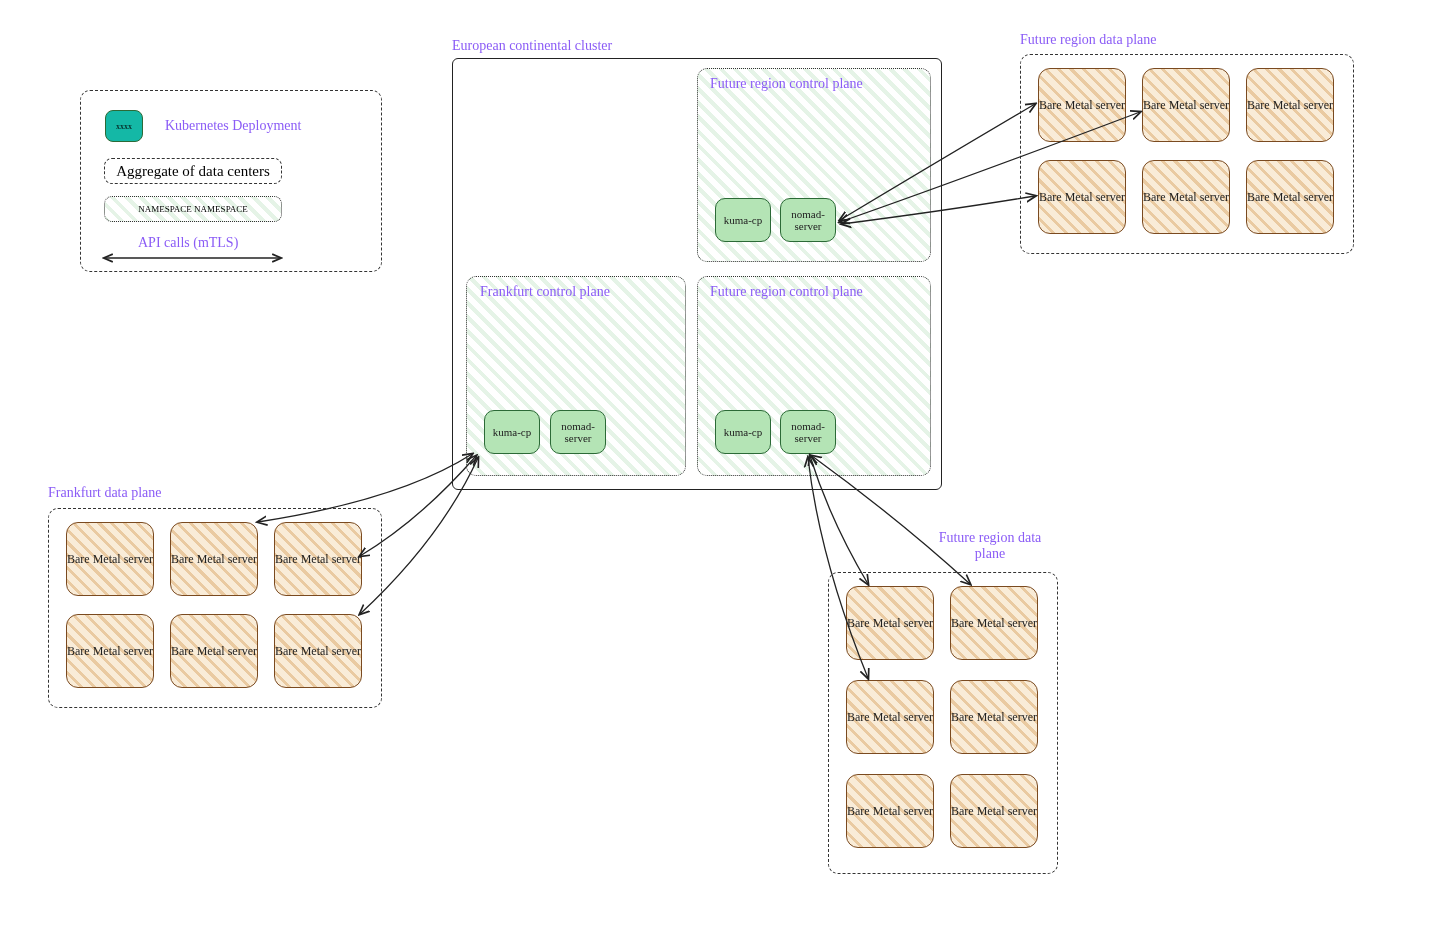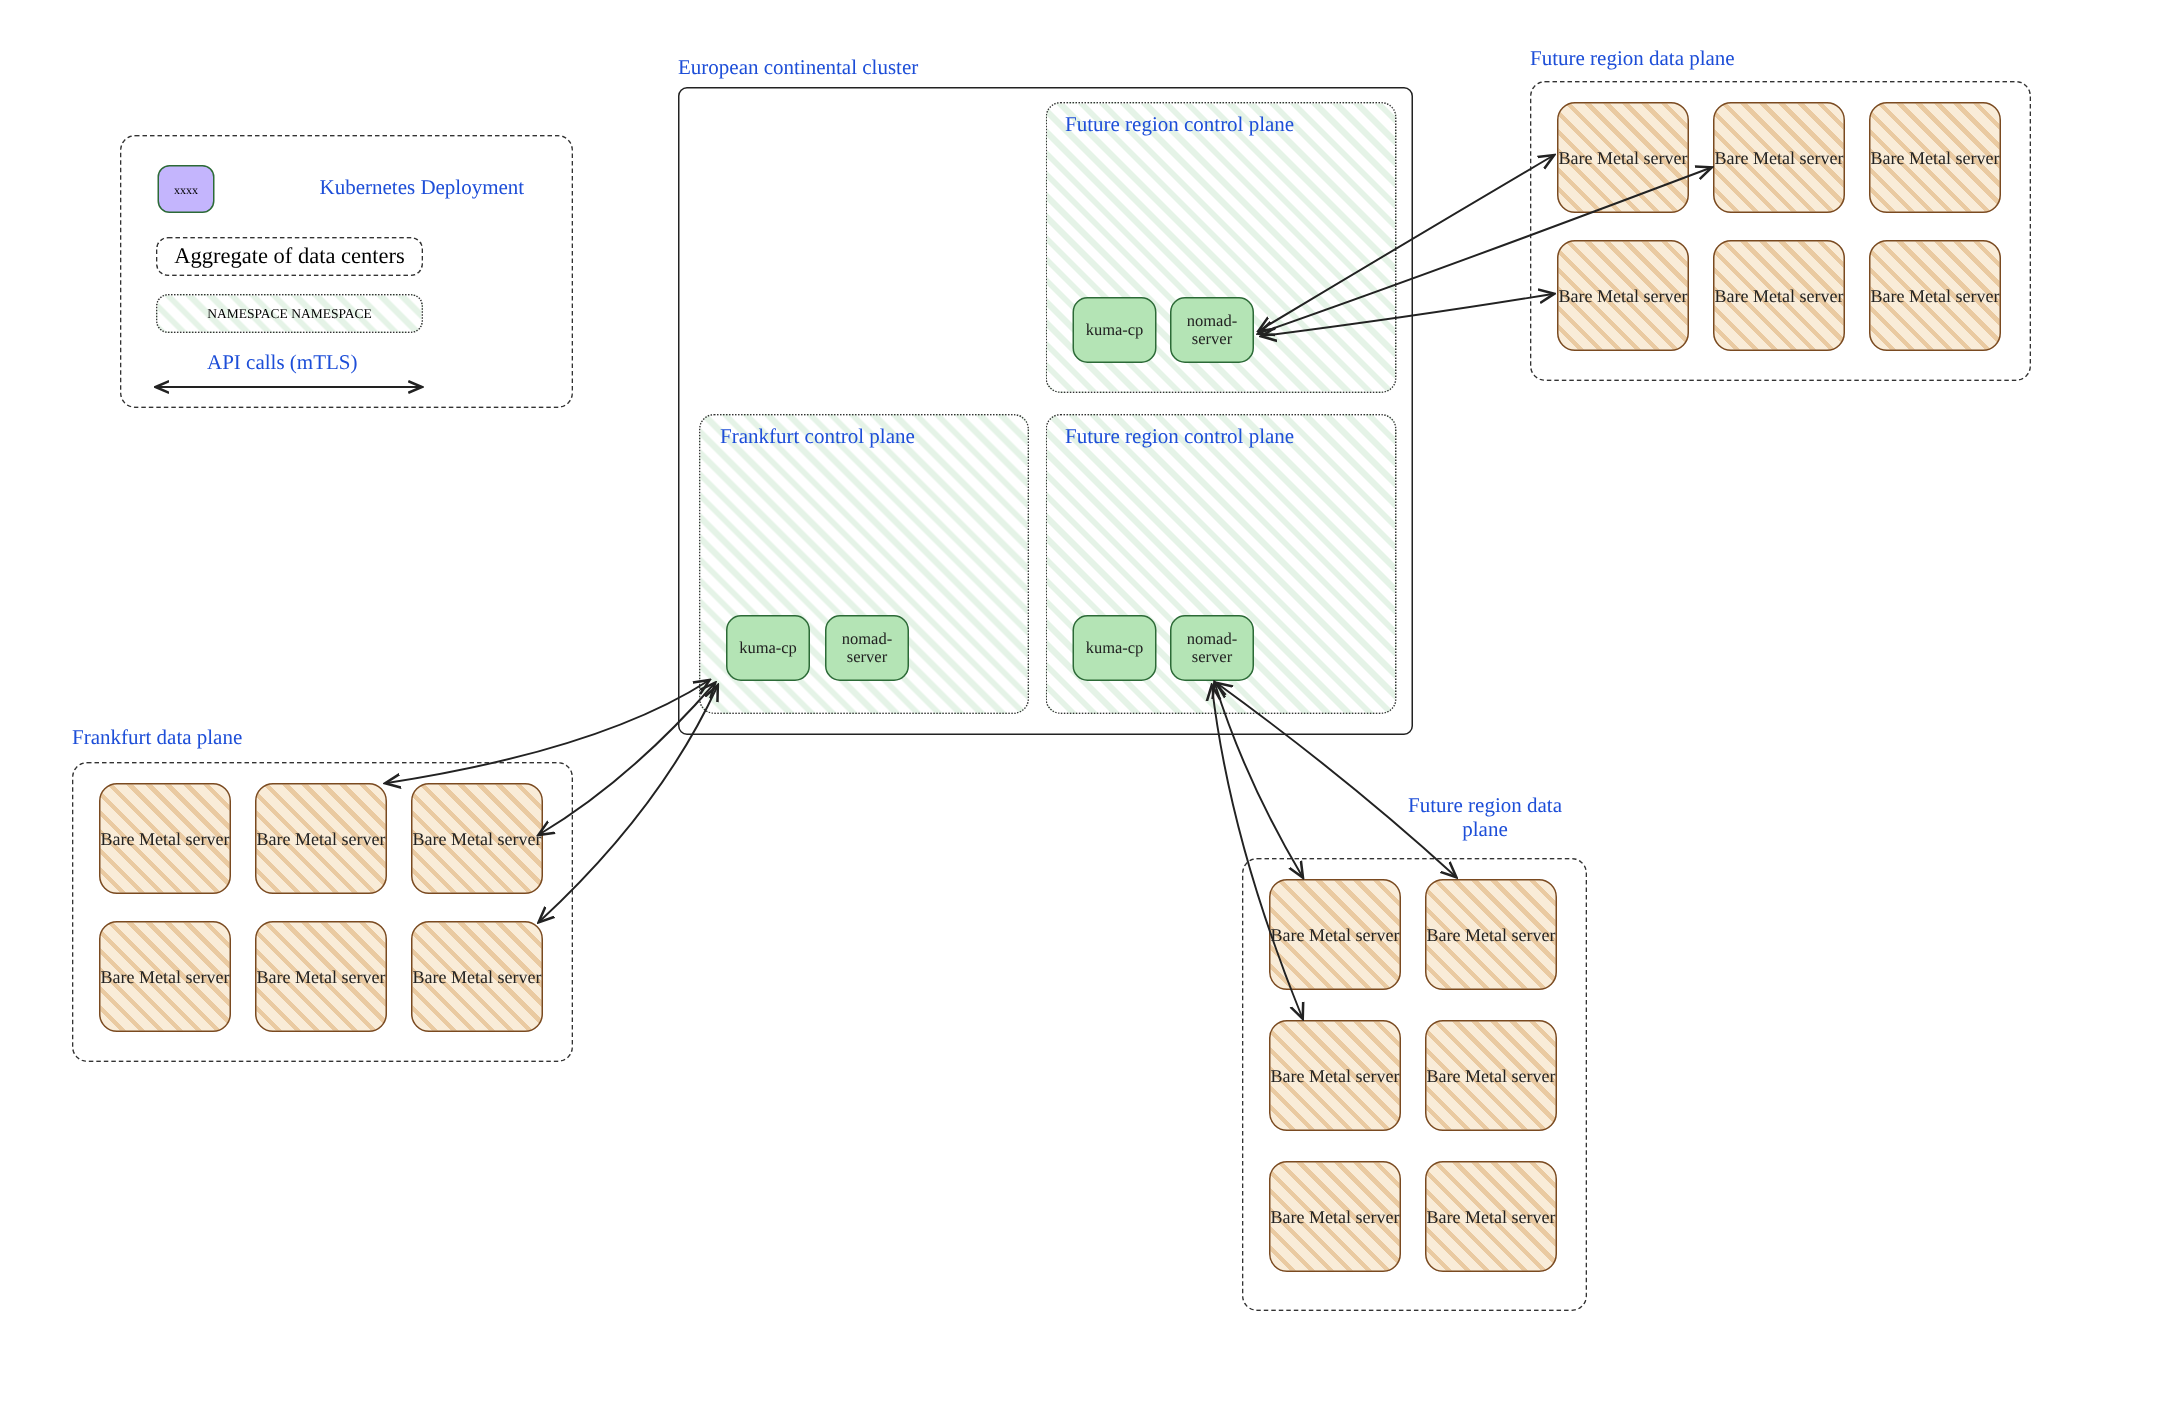--- a/index.html
+++ b/index.html
@@ -12,21 +12,21 @@
     overflow: hidden;
   }
   .canvas {
     position: relative;
     width: 1442px;
     height: 935px;
   }
   .label {
     position: absolute;
     font-size: 14px;
-    color: #1d4ed8;
+    color: #8b5cf6;
     white-space: nowrap;
     font-family: Liberation Serif, serif;
   }
   .label-center {
     text-align: center;
   }
   .cluster-box {
     position: absolute;
     border: 1.5px solid #222;
     border-radius: 6px;
@@ -73,21 +73,21 @@
     font-size: 12px;
     color: #222;
     text-align: center;
     line-height: 1.2;
   }
   .legend-dep-swatch {
     position: absolute;
     width: 36px;
     height: 30px;
     border: 1.5px solid #2c6a37;
-    background: #c4b5fd;
+    background: #14b8a6;
     border-radius: 8px;
     font-size: 8px;
     display:flex;
     align-items:center;
     justify-content:center;
   }
   .legend-agg-swatch {
     position: absolute;
     border: 1.5px dashed #333;
     border-radius: 8px;
@@ -122,21 +122,21 @@
 </style>
 </head>
 <body>
 
 <div class="canvas">
 
   <div class="dashed-box" style="left:80px; top:90px; width:300px; height:180px;"></div>
   <div class="legend-dep-swatch" style="left:105px; top:110px;">
     <span>xxxx</span>
   </div>
-  <span class="label" style="left:165px; top:118px;margin-left:48px;">Kubernetes Deployment</span>
+  <span class="label" style="left:165px; top:118px;">Kubernetes Deployment</span>
 
   <div class="legend-agg-swatch" style="left:104px; top:158px; width:176px; height:24px;">
     <span>Aggregate of data centers</span>
   </div>
 
   <div class="legend-ns-swatch" style="left:104px; top:196px; width:176px; height:24px;">
     <span>NAMESPACE NAMESPACE</span>
   </div>
 
   <span class="label" style="left:138px; top:235px;">API calls (mTLS)</span>

